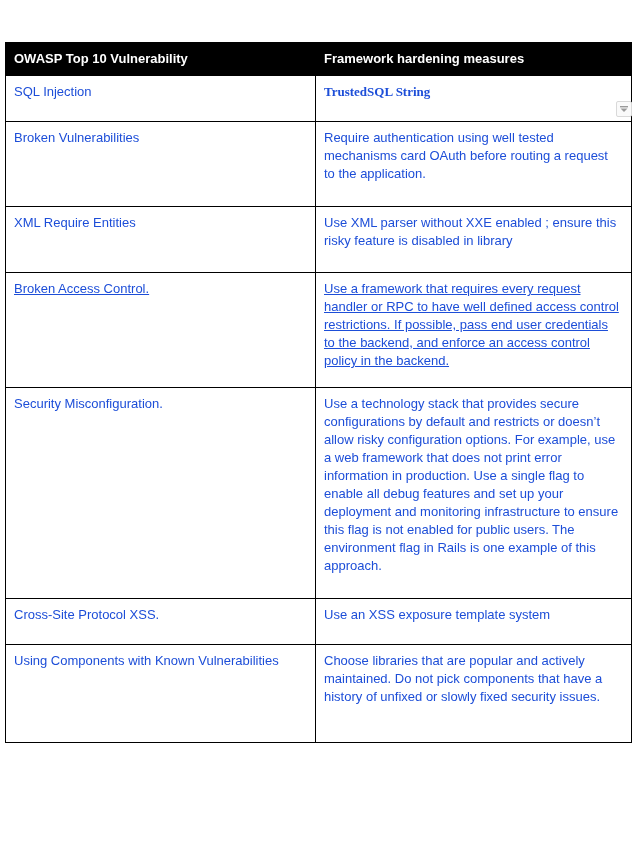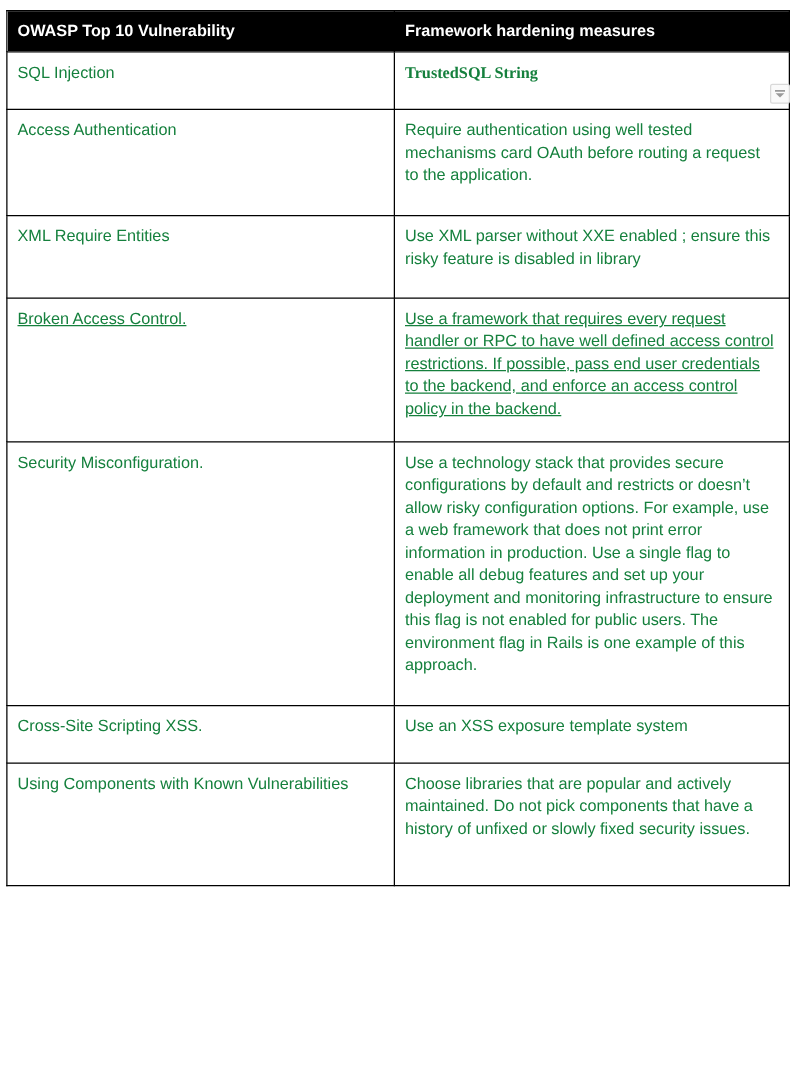--- a/index.html
+++ b/index.html
@@ -7,39 +7,40 @@
     padding: 0;
     background: #ffffff;
     font-family: "Liberation Sans", "DejaVu Sans", sans-serif;
   }
   .page {
     position: relative;
     width: 638px;
     height: 770px;
     background: #ffffff;
     overflow: hidden;
+    margin-top: 34px;
   }
   table.owasp {
     position: absolute;
     left: 5px;
     top: 8px;
     width: 626px;
     border-collapse: collapse;
     table-layout: fixed;
   }
   table.owasp col.c1 { width: 310px; }
   table.owasp col.c2 { width: 316px; }
   table.owasp th, table.owasp td {
     border: 1px solid #000000;
     vertical-align: top;
     text-align: left;
     padding: 7px 10px 6px 8px;
     font-size: 13px;
     line-height: 18px;
-    color: #15803d;
+    color: #1d4ed8;
     overflow: hidden;
   }
   table.owasp thead th {
     background: #000000;
     color: #ffffff;
     font-weight: bold;
     height: 28px;
     vertical-align: middle;
     padding-top: 2px;
     padding-bottom: 2px;
@@ -96,37 +97,37 @@
         <th>OWASP Top 10 Vulnerability</th>
         <th>Framework hardening measures</th>
       </tr>
     </thead>
     <tbody>
       <tr class="r0">
         <td>SQL Injection</td>
         <td class="serif-cell">TrustedSQL String</td>
       </tr>
       <tr class="r1">
-        <td>Access Authentication</td>
+        <td>Broken Vulnerabilities</td>
         <td>Require authentication using well tested mechanisms card OAuth before routing a request to the application.</td>
       </tr>
       <tr class="r3">
         <td>XML Require Entities</td>
         <td>Use XML parser without XXE enabled ; ensure this risky feature is disabled in library</td>
       </tr>
       <tr class="r4">
         <td>Broken Access Control.</td>
         <td>Use a framework that requires every request handler or RPC to have well defined access control restrictions. If possible, pass end user credentials to the backend, and enforce an access control policy in the backend.</td>
       </tr>
       <tr class="r5">
         <td>Security Misconfiguration.</td>
         <td>Use a technology stack that provides secure configurations by default and restricts or doesn’t allow risky configuration options. For example, use a web framework that does not print error information in production. Use a single flag to enable all debug features and set up your deployment and monitoring infrastructure to ensure this flag is not enabled for public users. The environment flag in Rails is one example of this approach.</td>
       </tr>
       <tr class="r6">
-        <td>Cross-Site Scripting XSS.</td>
+        <td>Cross-Site Protocol XSS.</td>
         <td>Use an XSS exposure template system</td>
       </tr>
       <tr class="r8">
         <td>Using Components with Known Vulnerabilities</td>
         <td>Choose libraries that are popular and actively maintained. Do not pick components that have a history of unfixed or slowly fixed security issues.</td>
       </tr>
 
     </tbody>
   </table>
 

